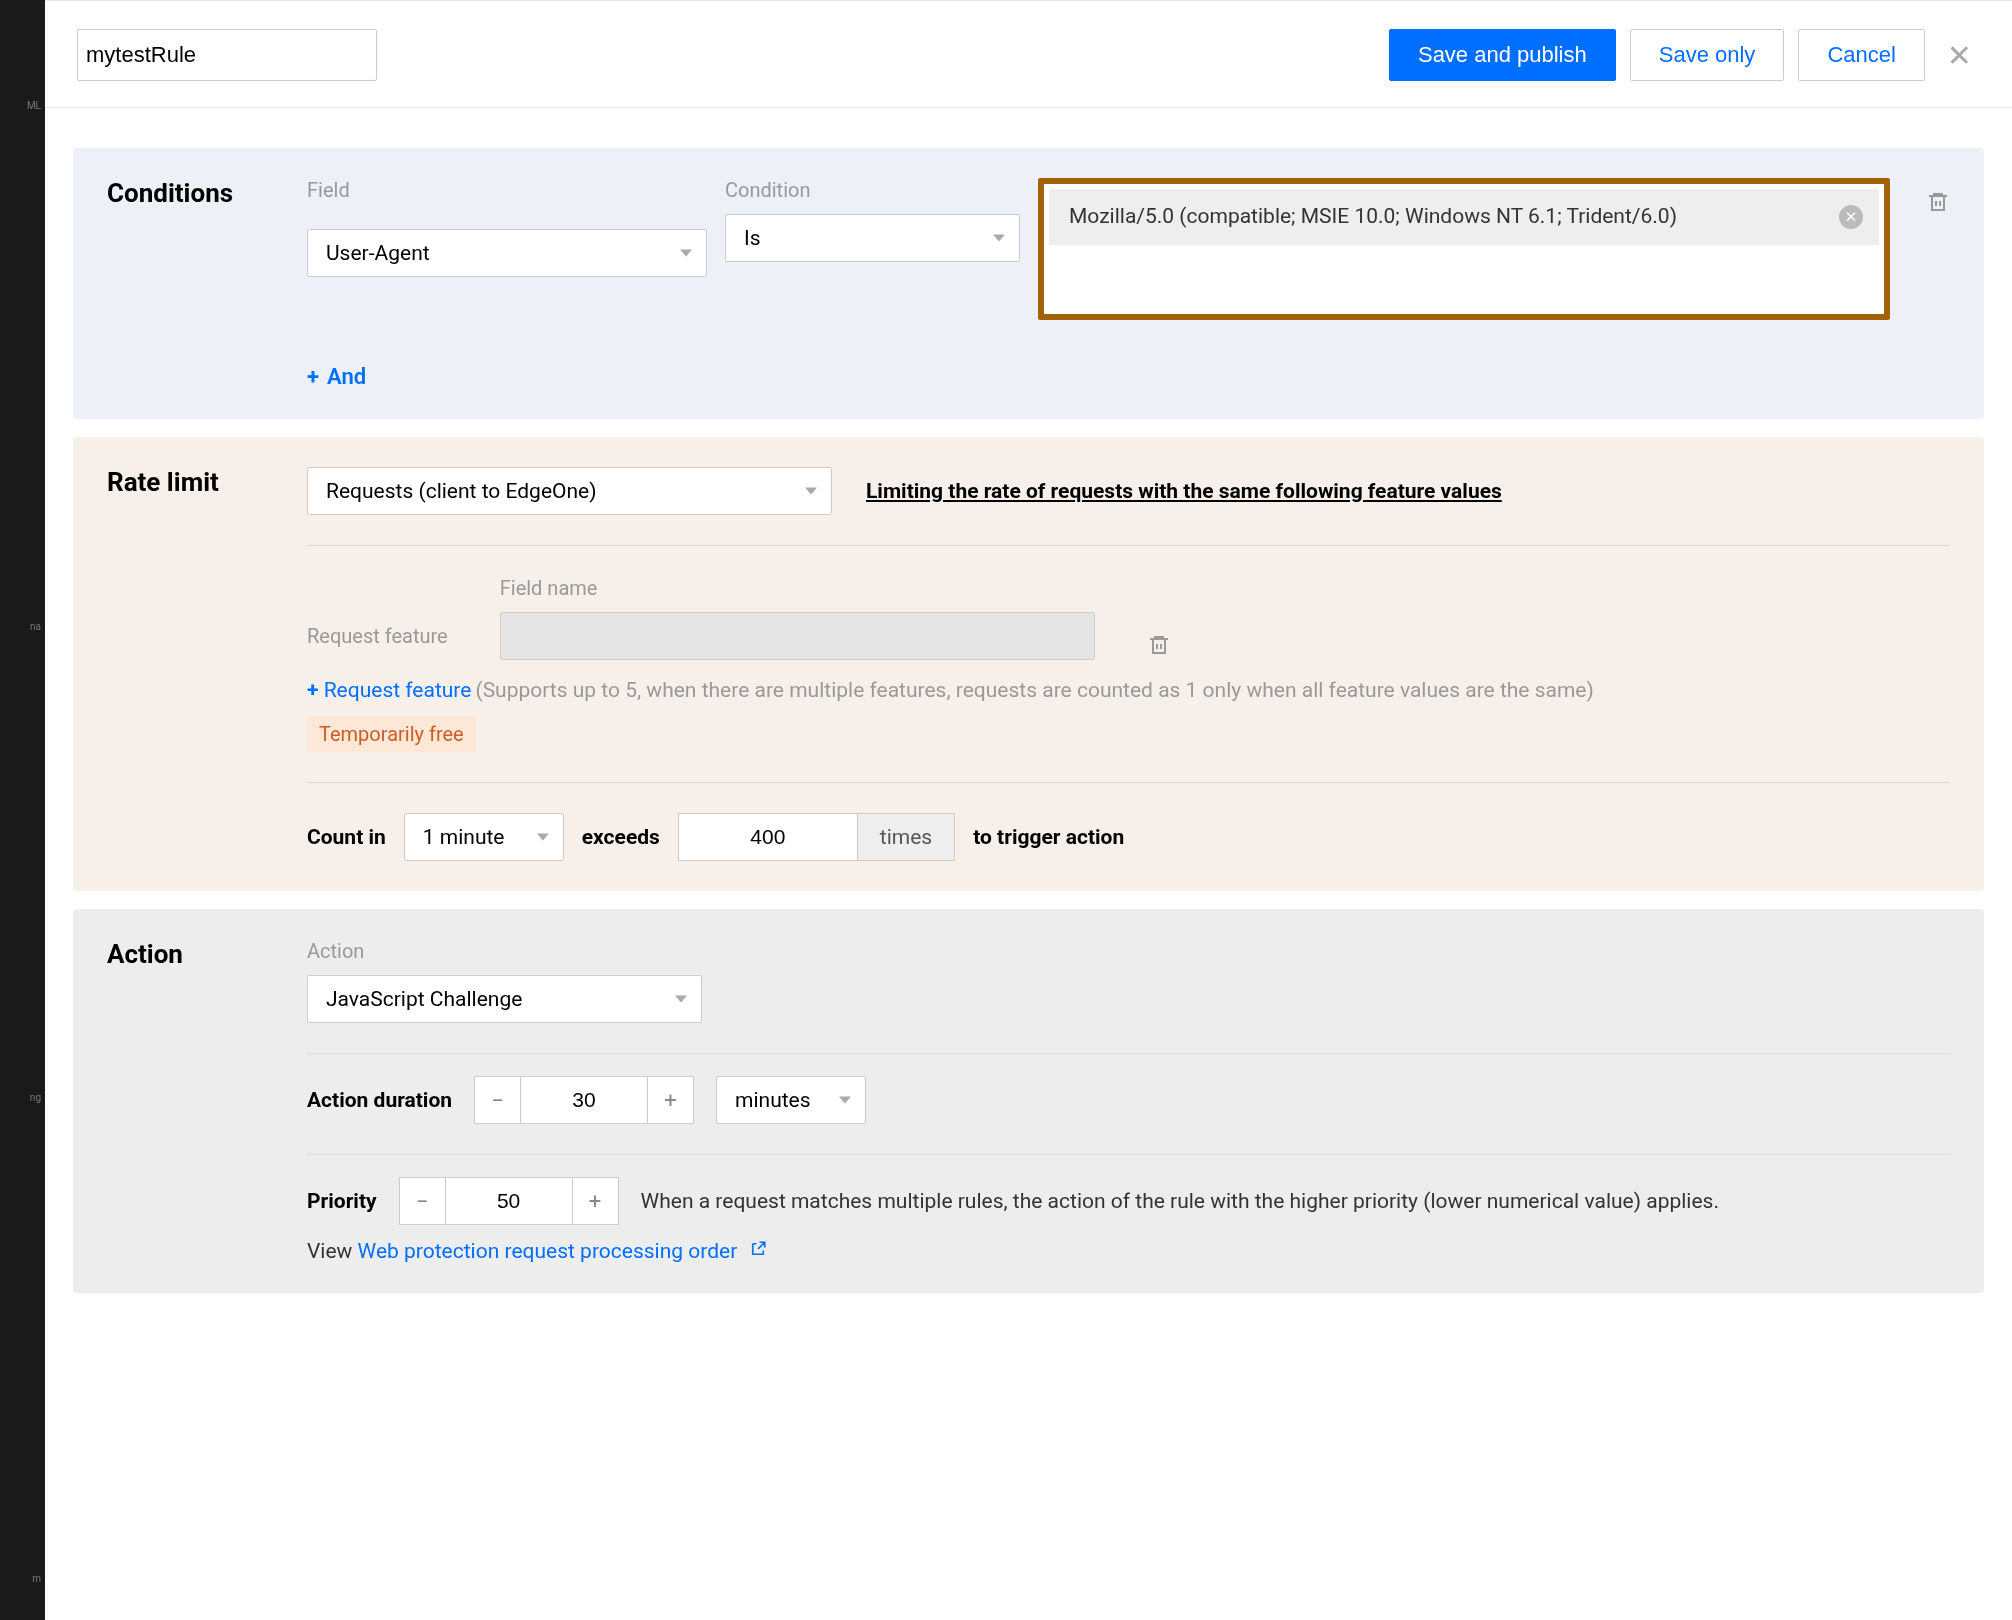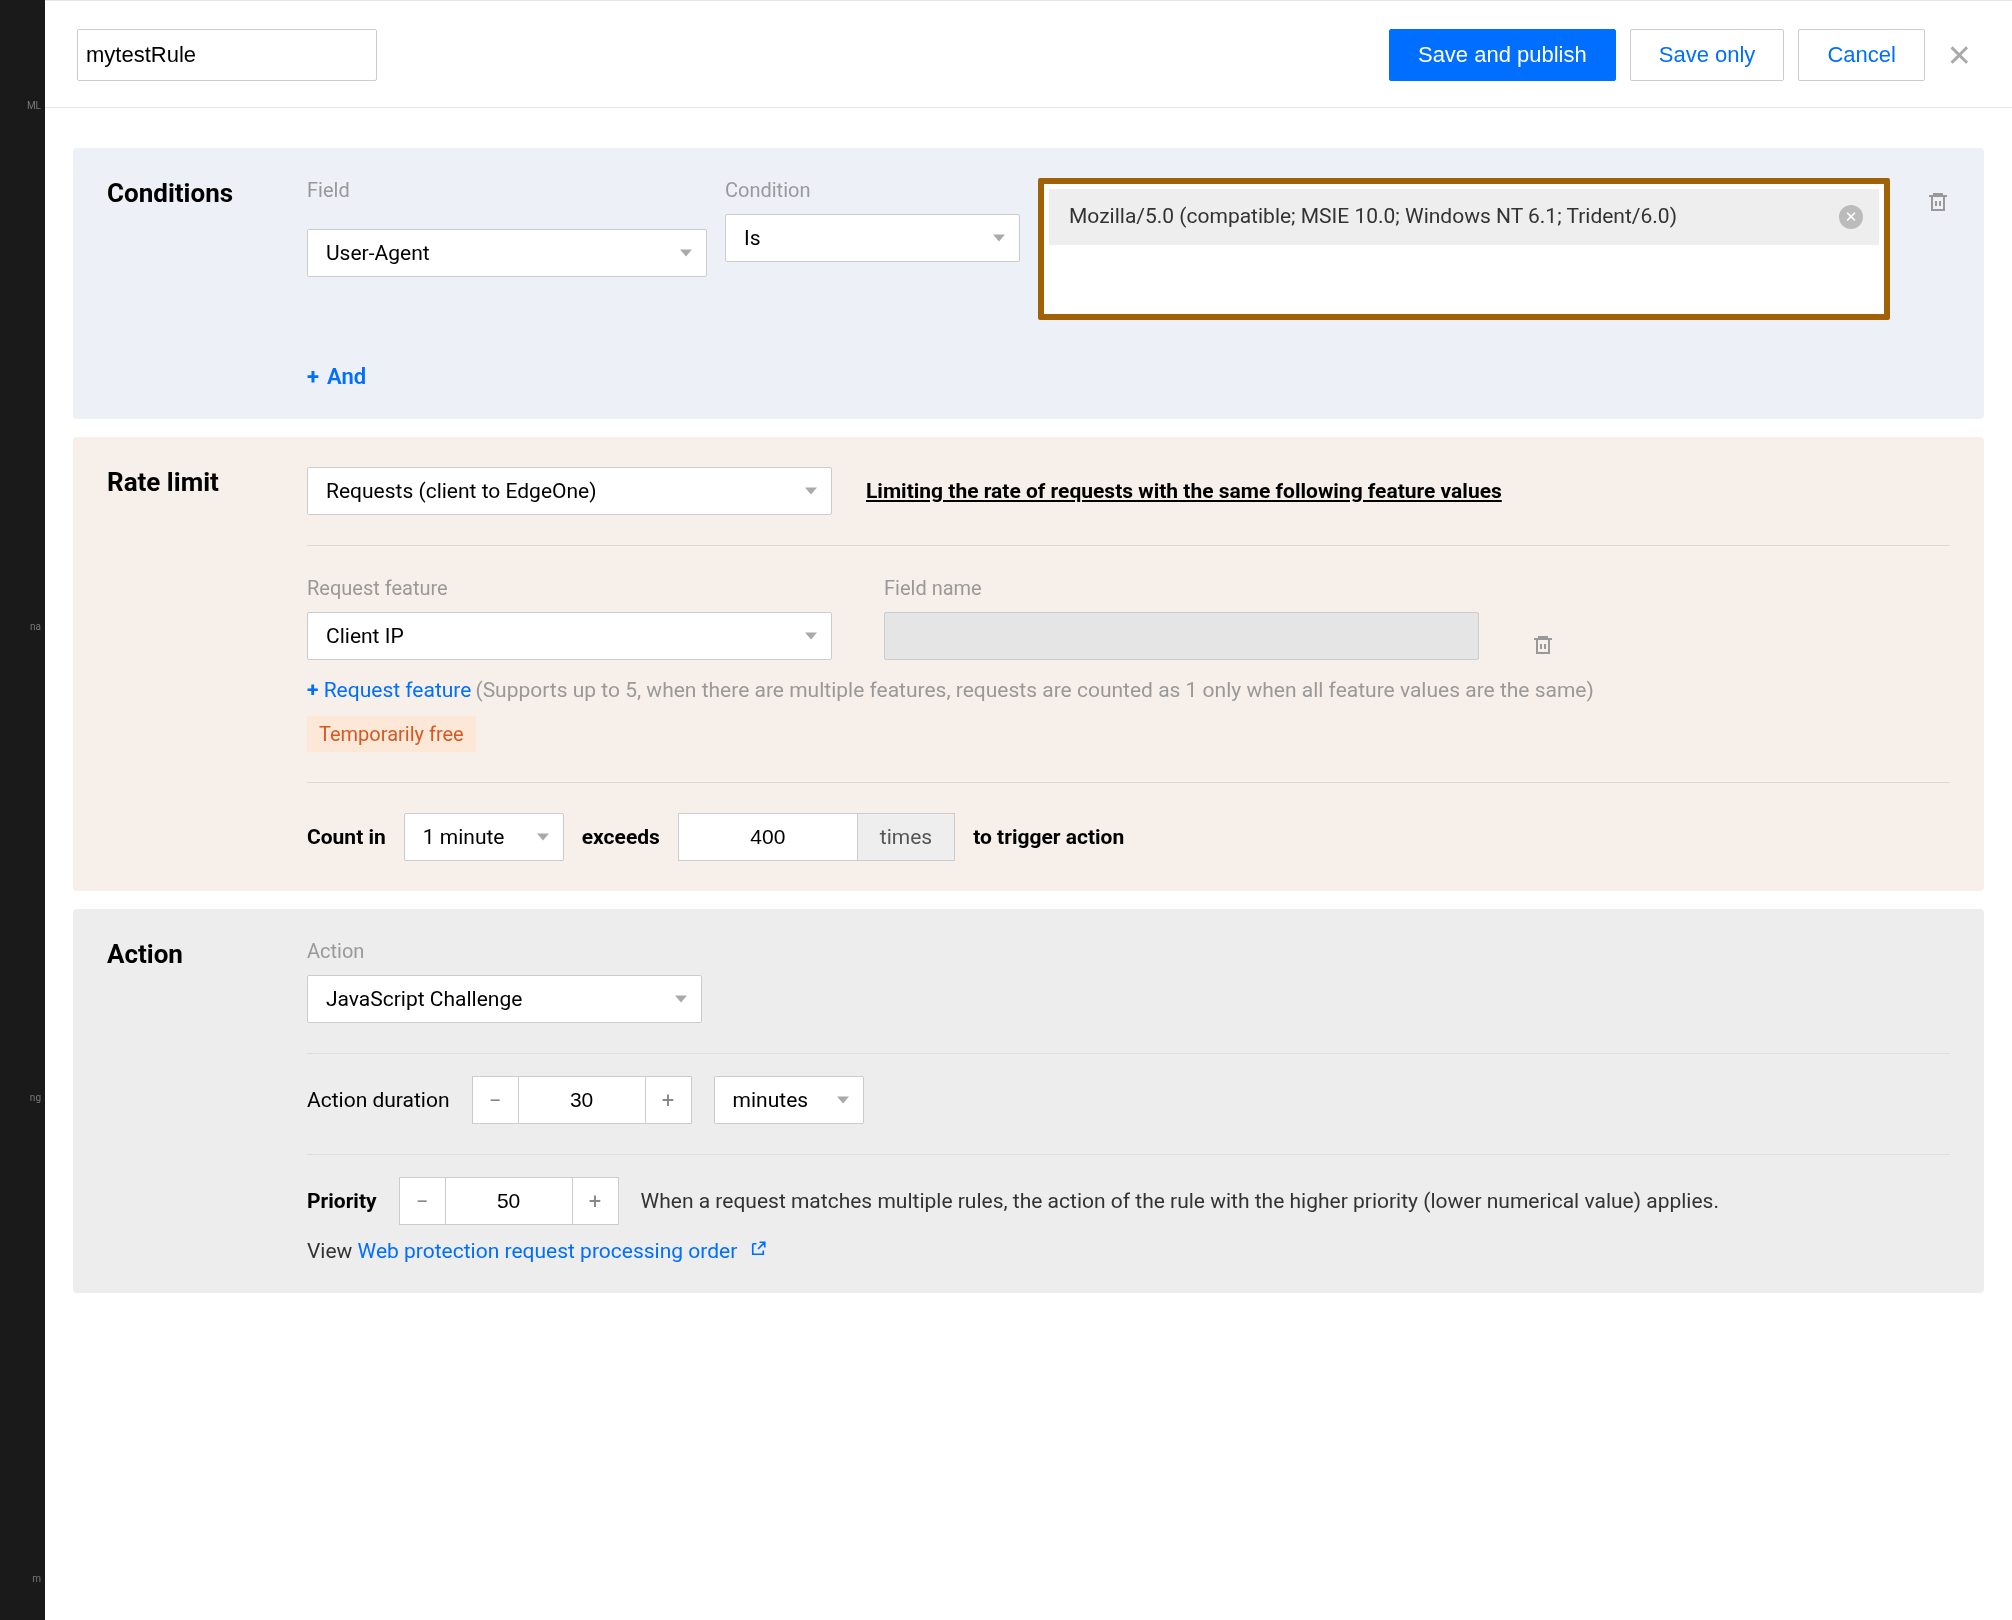--- a/index.html
+++ b/index.html
@@ -49,21 +49,21 @@
 .add-feat-note { color: #999; }
 .temp-free-badge { display: inline-block; background: #fde8d7; color: #d15a25; font-size: 20px; padding: 6px 12px; margin-top: 14px; }
 .count-row { display: flex; align-items: center; gap: 18px; margin-top: 12px; font-size: 21px; }
 .count-label { font-weight: 700; }
 .count-sel { width: 160px; height: 48px; }
 .count-input-group { display: flex; border: 1px solid #ccc; height: 48px; }
 .count-input { width: 178px; text-align: center; border: none; outline: none; font-size: 21px; }
 .count-unit { background: #eee; padding: 0 22px; display: flex; align-items: center; color: #555; border-left: 1px solid #ccc; }
 .action-sel { width: 395px; }
 .dur-row { display: flex; align-items: center; gap: 22px; font-size: 21px; }
-.dur-label { font-weight: 400; }
+.dur-label { font-weight: 700; }
 .stepper { display: flex; border: 1px solid #ccc; height: 48px; background: #fff; }
 .stepper-btn { width: 45px; display: flex; align-items: center; justify-content: center; cursor: pointer; color: #888; font-size: 22px; user-select: none; }
 .stepper-input { width: 128px; text-align: center; border: none; border-left: 1px solid #ccc; border-right: 1px solid #ccc; outline: none; font-size: 21px; }
 .dur-unit-sel { width: 150px; height: 48px; }
 .priority-row { display: flex; align-items: center; gap: 22px; font-size: 21px; flex-wrap: wrap; }
 .priority-label { font-weight: 700; }
 .priority-note { color: #333; max-width: 1240px; }
 .view-row { margin-top: 14px; font-size: 21px; }
 .view-label { color: #333; }
 .ext-link { color: #006eff; cursor: pointer; }
@@ -145,24 +145,20 @@
                 <span class="select-caret"></span>
               </div>
               <span class="rate-desc">Limiting the rate of requests with the same following feature values</span>
             </div>
 
             <hr class="hr">
 
             <div class="feature-row">
               <div class="field-col">
                 <span class="field-label">Request feature</span>
-                <div class="select-box feat-sel">
-                  <span>Client IP</span>
-                  <span class="select-caret"></span>
-                </div>
               </div>
               <div class="field-col">
                 <span class="field-label">Field name</span>
                 <div class="fieldname-input"></div>
               </div>
               <div class="feat-trash">
                 <svg class="trash-icon" viewBox="0 0 24 24" fill="none" stroke="#999" stroke-width="2">
                   <path d="M3 6h18M8 6V4h8v2M6 6v14h12V6M10 11v5M14 11v5"></path>
                 </svg>
               </div>

